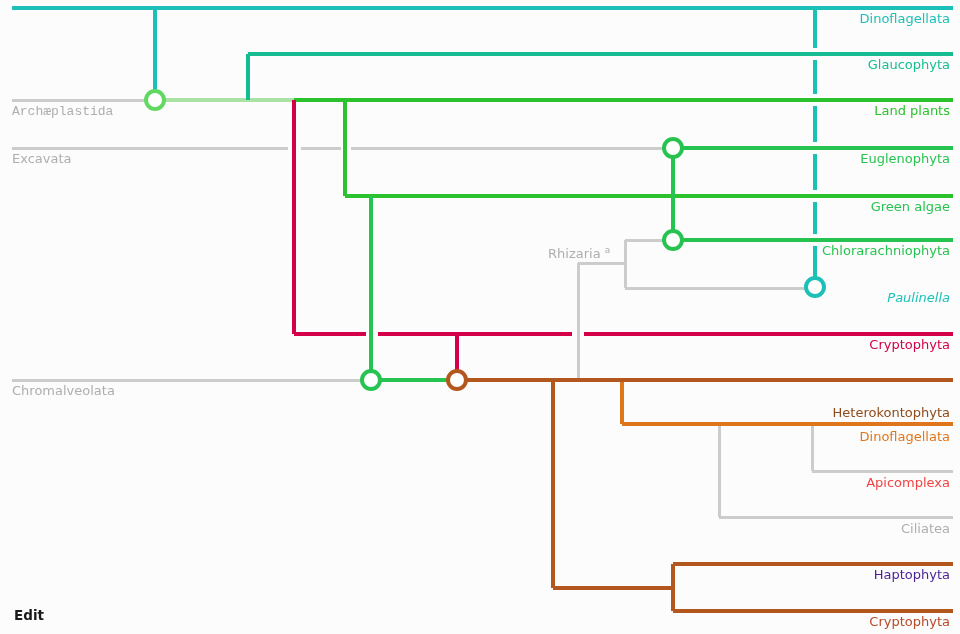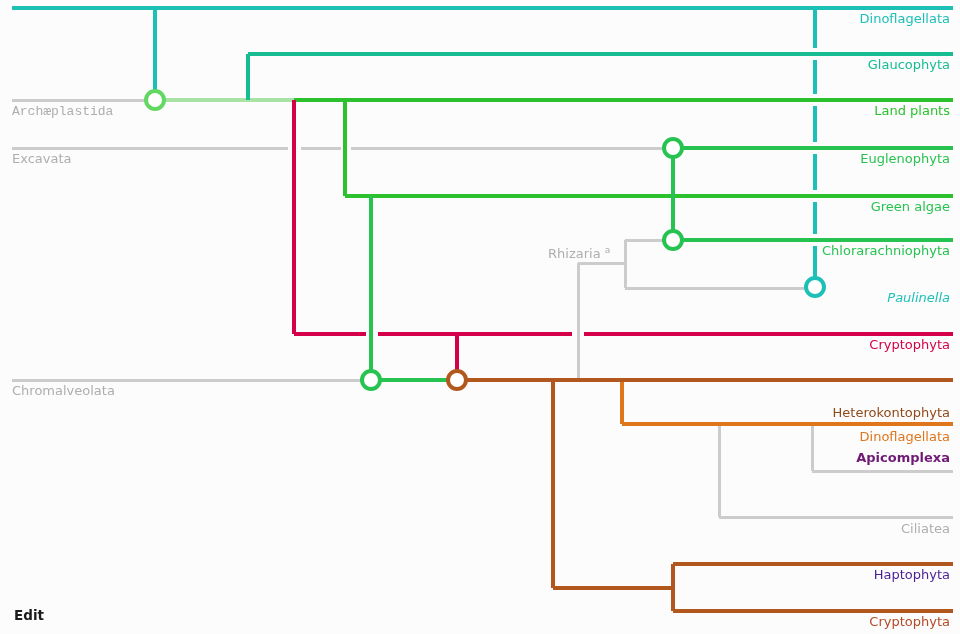--- a/index.html
+++ b/index.html
@@ -93,21 +93,21 @@
     <div class="lbl" style="top: 11px; right: 10px; color: rgb(28, 192, 183);">Dinoflagellata</div>
     <div class="lbl" style="top: 57px; right: 10px; color: rgb(23, 188, 146);">Glaucophyta</div>
     <div class="lbl" style="top: 103px; right: 10px; color: rgb(44, 194, 46); text-align: right;">Land plants</div>
     <div class="lbl" style="top: 151px; right: 10px; color: rgb(39, 195, 80);">Euglenophyta</div>
     <div class="lbl" style="top: 199px; right: 10px; color: rgb(39, 195, 80);">Green algae</div>
     <div class="lbl" style="top: 243px; right: 10px; color: rgb(39, 195, 80);">Chlorarachniophyta</div>
     <div class="lbl" style="top: 290px; right: 10px; color: rgb(28, 192, 183); font-style: italic;">Paulinella</div>
     <div class="lbl" style="top: 337px; right: 10px; color: rgb(212, 0, 73);">Cryptophyta</div>
     <div class="lbl" style="top: 383px; right: 10px; color: rgb(143, 74, 26); margin-top: 22px;">Heterokontophyta</div>
     <div class="lbl" style="top: 429px; right: 10px; color: rgb(224, 118, 28);">Dinoflagellata</div>
-    <div class="lbl" style="top: 450px; right: 10px; color: #701a75; font-weight: bold;">Apicomplexa</div>
+    <div class="lbl" style="top: 475px; right: 10px; color: #ef4444;">Apicomplexa</div>
     <div class="lbl" style="top: 521px; right: 10px; color: rgb(174, 174, 174);">Ciliatea</div>
     <div class="lbl" style="top: 567px; right: 10px; color: #4c1d95;">Haptophyta</div>
     <div class="lbl" style="top: 614px; right: 10px; color: rgb(181, 74, 40); text-align: right;">Cryptophyta</div>
     <div class="lbl" style="top: 104px; left: 12px; color: rgb(174, 174, 174); font-family: Liberation Mono, monospace;">Archæplastida</div>
     <div class="lbl" style="top: 151px; left: 12px; color: rgb(174, 174, 174);">Excavata</div>
     <div class="lbl" style="top: 246px; left: 548px; color: rgb(174, 174, 174);">Rhizaria <sup>a</sup></div>
     <div class="lbl" style="top: 383px; left: 12px; color: rgb(174, 174, 174);">Chromalveolata</div>
   </div>
 
 </body></html>

